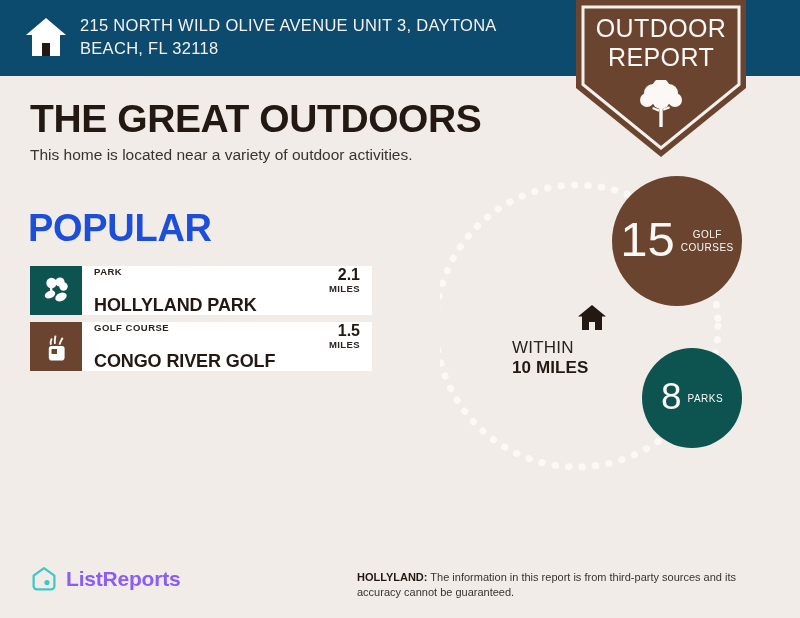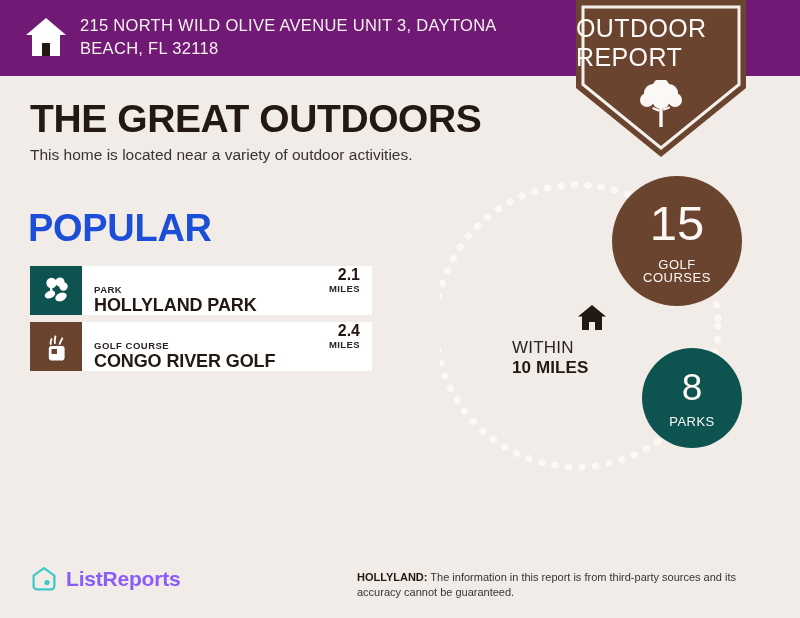--- a/index.html
+++ b/index.html
@@ -8,41 +8,41 @@
     background:#F1ECE7;
     font-family:"Liberation Sans", sans-serif;
     position:relative;
     overflow:hidden;
     color:#231812;
   }
 
   
   .header {
     position:absolute; left:0; top:0; width:800px; height:76px;
-    background:#701a75;
+    background:#0c4a6e;
   }
   .header-house {
     position:absolute; left:24px; top:16px; width:44px; height:42px;
   }
   .header-address {
     position:absolute; left:80px; top:14px; width:470px;
     color:#F4F1ED;
     font-size:16.5px;
     line-height:23px;
     letter-spacing:0.3px;
     font-weight:400;
   }
 
   
   .badge {
     position:absolute; left:576px; top:0; width:170px; height:158px;
   }
   .badge-text {
     position:absolute; left:0; top:14px; width:170px;
-    text-align:left;
+    text-align:center;
     color:#FBF8F5;
     font-size:25px;
     font-weight:400;
     line-height:29px;
     letter-spacing:0.4px;
   }
   .badge-tree {
     position:absolute; left:64px; top:80px; width:42px; height:48px;
   }
 
@@ -80,21 +80,21 @@
     margin-bottom:7px;
   }
   .row-icon {
     width:52px; flex:0 0 52px;
     display:flex; align-items:center; justify-content:center;
   }
   .row-icon svg { display:block; }
   .row-body {
     flex:1 1 auto;
     padding-left:12px;
-    display:flex; flex-direction:column; justify-content:flex-end;
+    display:flex; flex-direction:column; justify-content:space-between;
   }
   .row-cat {
     font-size:9.5px; font-weight:bold; letter-spacing:0.5px;
     color:#2B2320; line-height:12px;
   }
   .row-name {
     font-size:18px; font-weight:bold; letter-spacing:-0.1px;
     color:#231812; line-height:19px;
   }
   .row-dist {
@@ -104,31 +104,31 @@
   }
   .row-dist-val { font-size:16px; font-weight:bold; color:#231812; line-height:17px; }
   .row-dist-unit { font-size:9.5px; font-weight:bold; letter-spacing:0.4px; color:#2B2320; line-height:12px; }
 
   
   .diagram { position:absolute; left:440px; top:176px; width:360px; height:300px; }
   .dotted-circle { position:absolute; left:0; top:0; }
 
   .bubble {
     position:absolute; border-radius:50%;
-    display:flex; flex-direction:column;
+    display:flex; flex-direction:row;
     align-items:center; justify-content:center;
     color:#FBF8F5; text-align:center;gap:6px;
   }
   .bubble-golf { left:172px; top:0px; width:130px; height:130px; background:#6B4430; }
   .bubble-parks { left:202px; top:172px; width:100px; height:100px; background:#0D5450; }
   .bubble-num { font-weight:400; line-height:1; }
   .bubble-golf .bubble-num { font-size:49px; margin-bottom:4px; }
   .bubble-parks .bubble-num { font-size:37px; margin-bottom:3px; }
   .bubble-label {
-    font-size:13px; letter-spacing:0.5px; line-height:13px; font-weight:400;
+    font-size:10px; letter-spacing:0.5px; line-height:13px; font-weight:400;
   }
 
   .center-block {
     position:absolute; left:72px; top:128px; width:160px; 
   }
   .center-house { width:30px; height:27px; margin:0 auto 7px; display:block; }
   .center-line1 { font-size:17px; color:#2B2320; font-weight:400; letter-spacing:0.2px; line-height:20px; }
   .center-line2 { font-size:17px; color:#231812; font-weight:bold; letter-spacing:0.1px; line-height:20px; }
 
   
@@ -222,21 +222,21 @@
           <path d="M10 15 h11 q2.6 0 2.6 2.6 v8.6 q0 3.4 -3.4 3.4 h-9 q-3.4 0 -3.4 -3.4 v-8.6 Q7.8 15 10 15 Z"></path>
         </g>
         <rect x="10.5" y="18" width="5.5" height="5" fill="#6B4430"></rect>
       </svg>
     </div>
     <div class="row-body">
       <div class="row-cat">GOLF COURSE</div>
       <div class="row-name">CONGO RIVER GOLF</div>
     </div>
     <div class="row-dist">
-      <div class="row-dist-val">2.4</div>
+      <div class="row-dist-val">1.5</div>
       <div class="row-dist-unit">MILES</div>
     </div>
   </div>
 
 </div>
 
 <div class="diagram">
   <svg class="dotted-circle" width="360" height="300" viewBox="0 0 360 300">
     <circle cx="137" cy="150" r="141" fill="none" stroke="#FBF8F5" stroke-width="7" stroke-linecap="round" stroke-dasharray="0.5 13"></circle>
   </svg>

